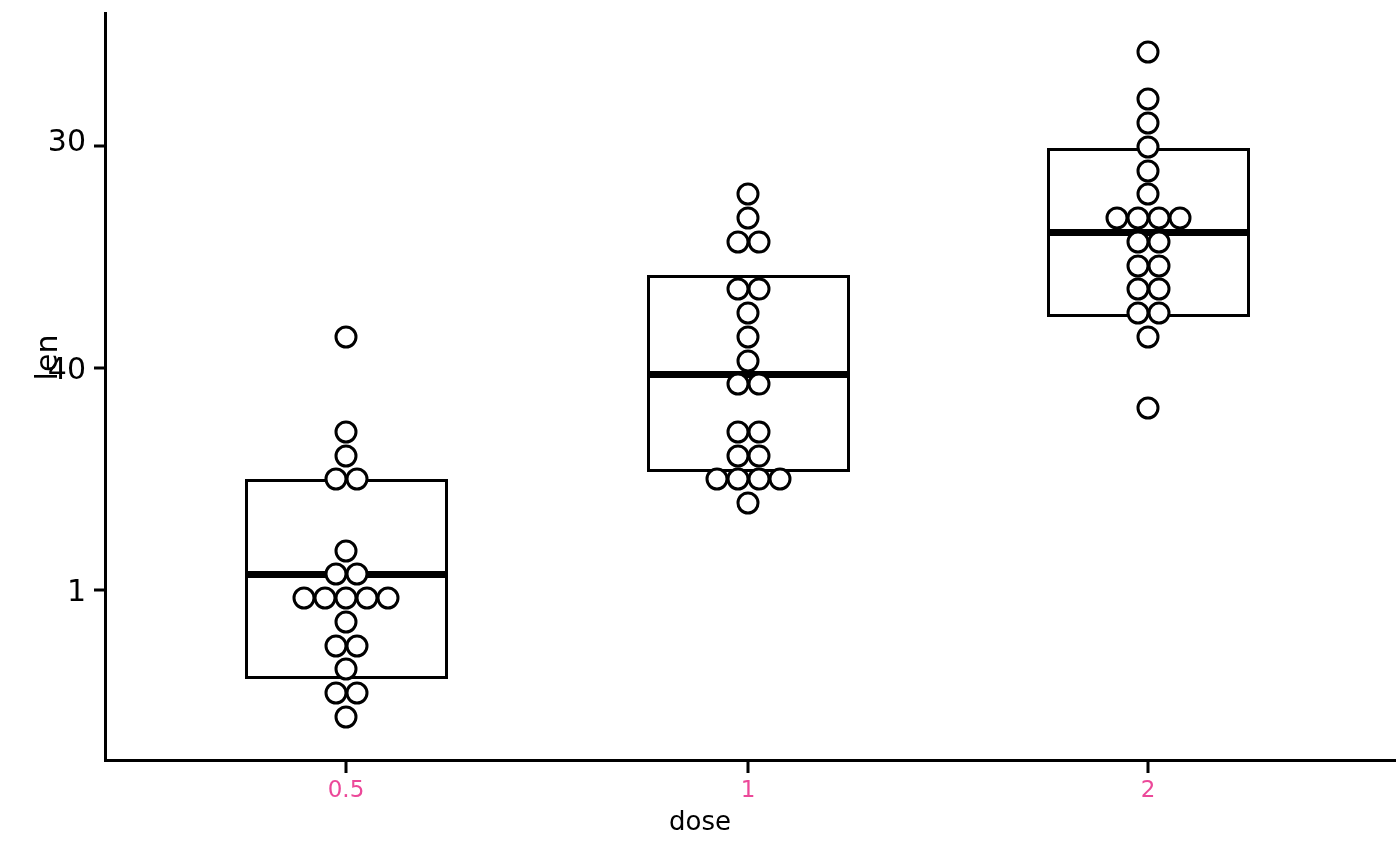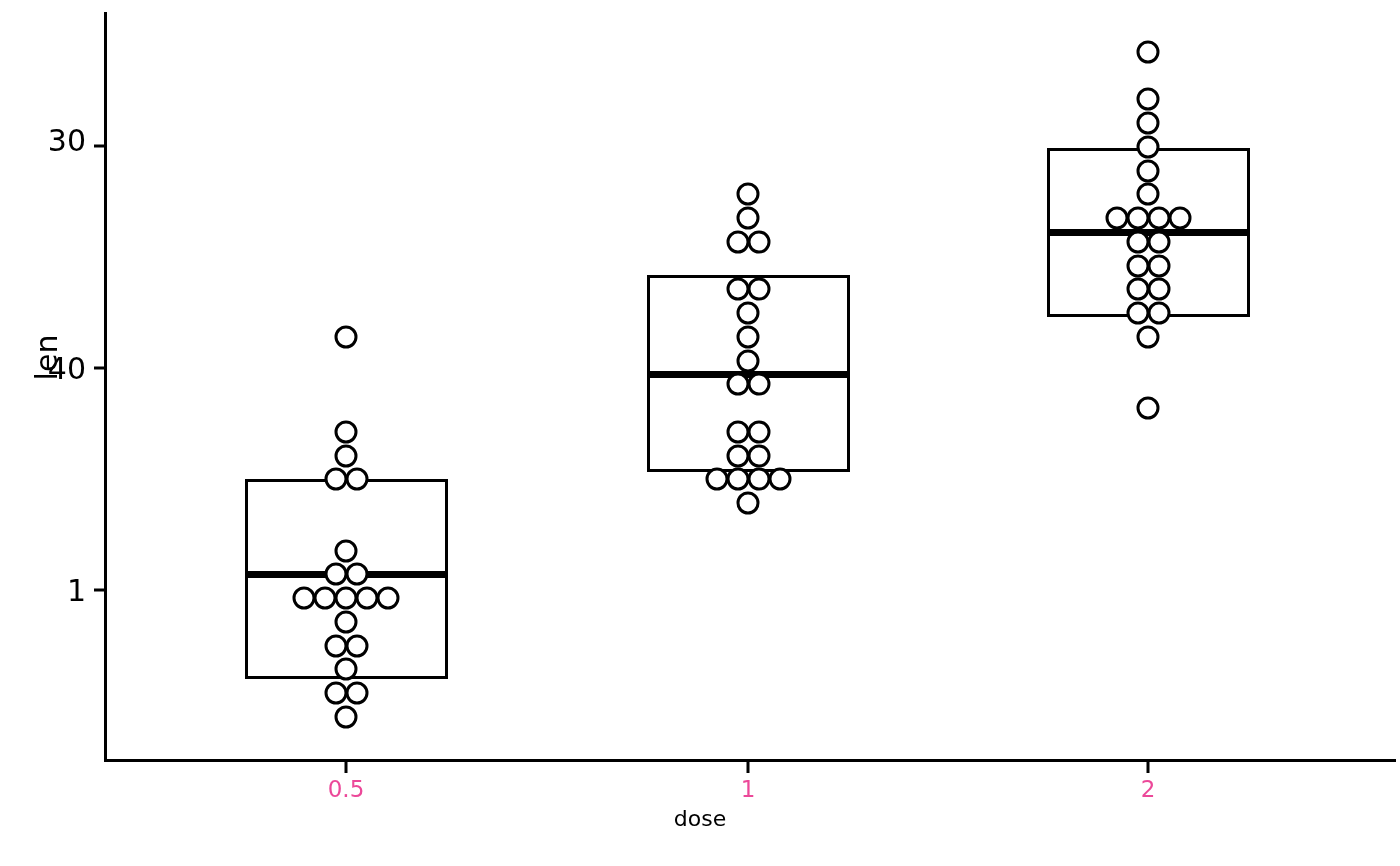--- a/index.html
+++ b/index.html
@@ -7,21 +7,21 @@
   #stage{position:relative;width:1400px;height:866px;background:#ffffff;}
 
   
   .ylab{
     position:absolute;left:-14px;top:340px;width:120px;
     transform:rotate(-90deg);transform-origin:center center;
     text-align:center;font-size:30px;color:#000;
   }
   .xlab{
     position:absolute;left:0;top:806px;width:1400px;text-align:center;
-    font-size:22px;color:#000;
+    font-size:26px;color:#000;
   }
   .ytick-label{position:absolute;right:0;font-size:30px;color:#000;
     text-align:right;width:70px;transform:translateY(-50%);}
   .xtick-label{position:absolute;font-size:23px;color:#ec4899;
     text-align:center;width:120px;transform:translateX(-50%);}
   .ytick-mark{position:absolute;width:11px;height:3px;background:#000;
     transform:translateY(-50%);}
   .xtick-mark{position:absolute;width:3px;height:11px;background:#000;
     transform:translateX(-50%);}
   .axis-v{position:absolute;left:104px;top:12px;width:3px;height:750px;background:#000;}

